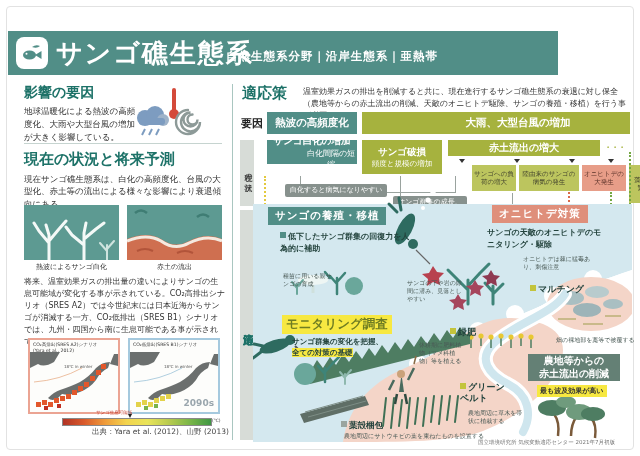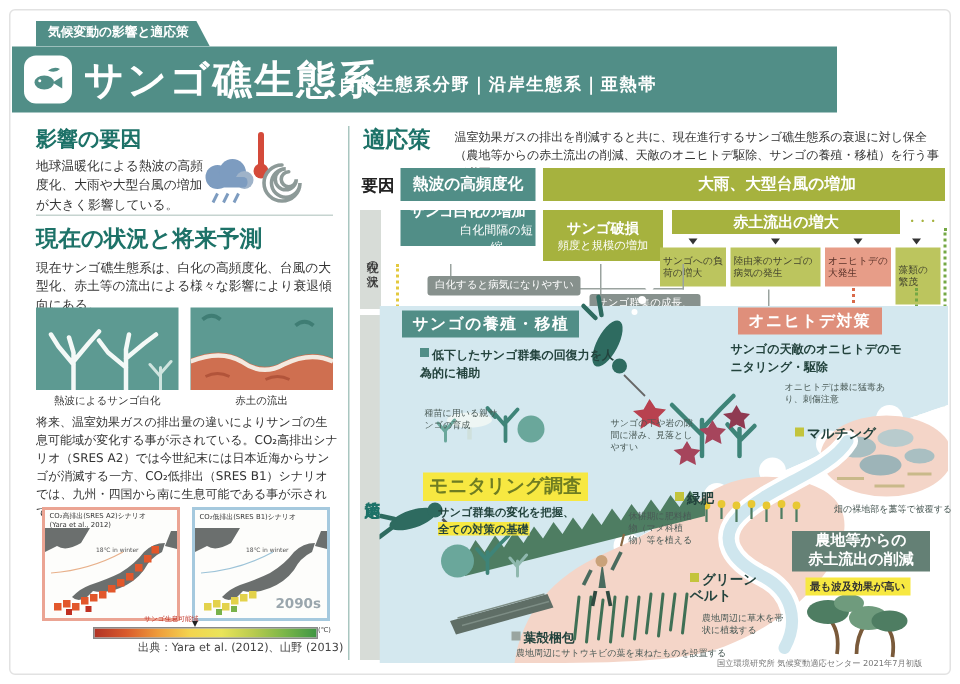--- a/index.html
+++ b/index.html
@@ -4,38 +4,37 @@
 <style>
   html,body{margin:0;padding:0;background:#e9e9e9;}
   .page{position:relative;width:640px;height:456px;background:#fff;font-family:"DejaVu Sans","Liberation Sans",sans-serif;overflow:hidden;box-shadow:0 0 0 1px #ccc;}
   .frame{position:absolute;left:6px;top:6px;right:6px;bottom:6px;border:1px solid #e2e2e2;border-radius:4px;}
   .abs{position:absolute;}
   .teal-bg{background:#518e87;color:#fff;}
   .olive-bg{background:#a6b23e;color:#fff;}
   .salmon-bg{background:#df8f7b;color:#fff;}
   .h-teal{color:#1d7268;font-weight:bold;}
   .box{display:flex;flex-direction:column;align-items:center;justify-content:center;text-align:center;box-sizing:border-box;}
-  .sub-box{display:flex;align-items:center;justify-content:center;font-size:6.5px;line-height:1.25;color:#44452e;background:#bcc55e;box-sizing:border-box;padding:1px 2px;}
+  .sub-box{display:flex;align-items:center;justify-content:center;text-align:center;font-size:6.5px;line-height:1.25;color:#44452e;background:#bcc55e;box-sizing:border-box;padding:1px 2px;margin-left:32px;}
   .callout{background:#87918d;color:#fff;font-size:7px;line-height:1.25;padding:2px 5px;text-align:center;border-radius:2px;}
   .vlabel{writing-mode:vertical-rl;text-orientation:upright;display:flex;align-items:center;justify-content:center;background:#d7dcd7;box-sizing:border-box;}
   .bullet{display:inline-block;width:6px;height:6px;margin-right:2px;vertical-align:1px;}
   .note{color:#4a5a56;line-height:1.35;}
   .dotted{border-left:2px dotted #74a844;}
   .gline{background:#9aa39f;}
   .hl{background:#f7e841;}
   .badge{font-weight:bold;padding:2px 7px;font-size:10.5px;letter-spacing:1px;}
   svg{display:block;}
 </style>
 </head>
 <body>
 
 <div class="page">
   <div class="frame"></div>
 
-  <div class="abs teal-bg" style="left:24px;top:14px;height:17px;line-height:17px;padding:0 14px 0 8px;font-size:8.5px;font-weight:bold;clip-path:polygon(0 0,calc(100% - 9px) 0,100% 100%,0 100%);">気候変動の影響と適応策</div>
   <div class="abs teal-bg" style="left:8px;top:31px;width:550px;height:44px;">
     <div class="abs" style="left:8px;top:6px;width:32px;height:32px;background:#fff;border-radius:8px;display:flex;align-items:center;justify-content:center;">
       <svg width="24" height="24" viewBox="0 0 24 24">
         <ellipse cx="9.5" cy="14" rx="6.5" ry="4.6" fill="#518e87"></ellipse>
         <polygon points="15,14 21.5,10 21.5,18" fill="#518e87"></polygon>
         <circle cx="6.5" cy="12.8" r="1" fill="#fff"></circle>
         <path d="M12,6 q4,-3 8,-1 q-3,3 -8,1z" fill="#518e87"></path>
       </svg>
     </div>
     <div class="abs" style="left:48px;top:5px;font-size:26px;font-weight:bold;letter-spacing:2px;color:#fff;">サンゴ礁生態系</div>

